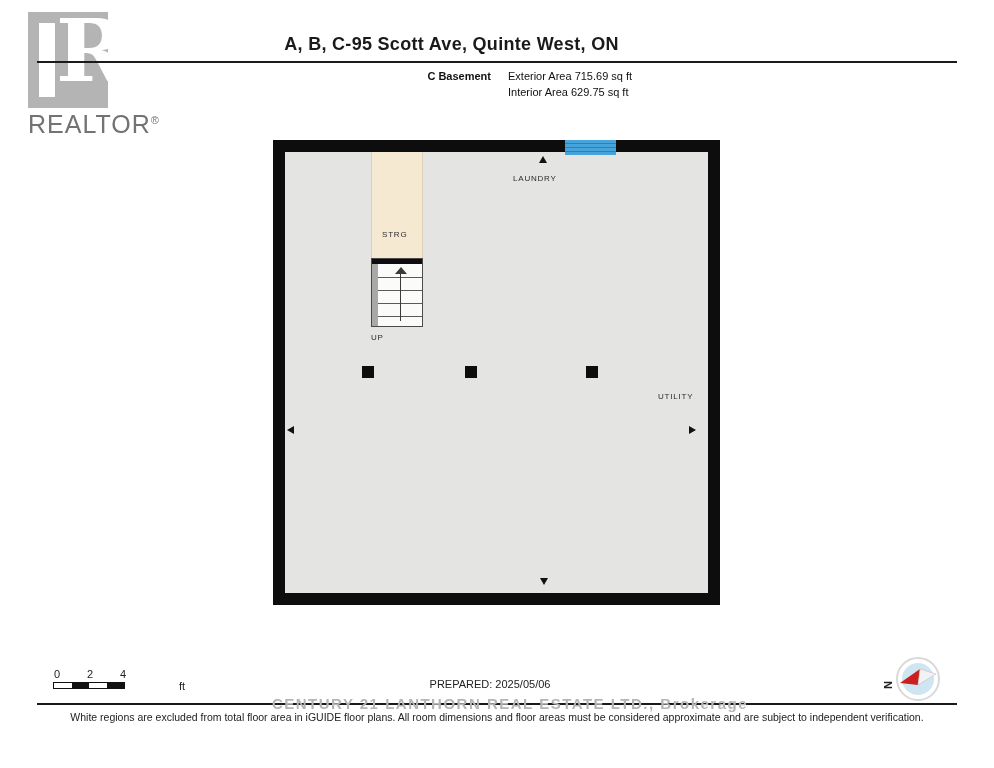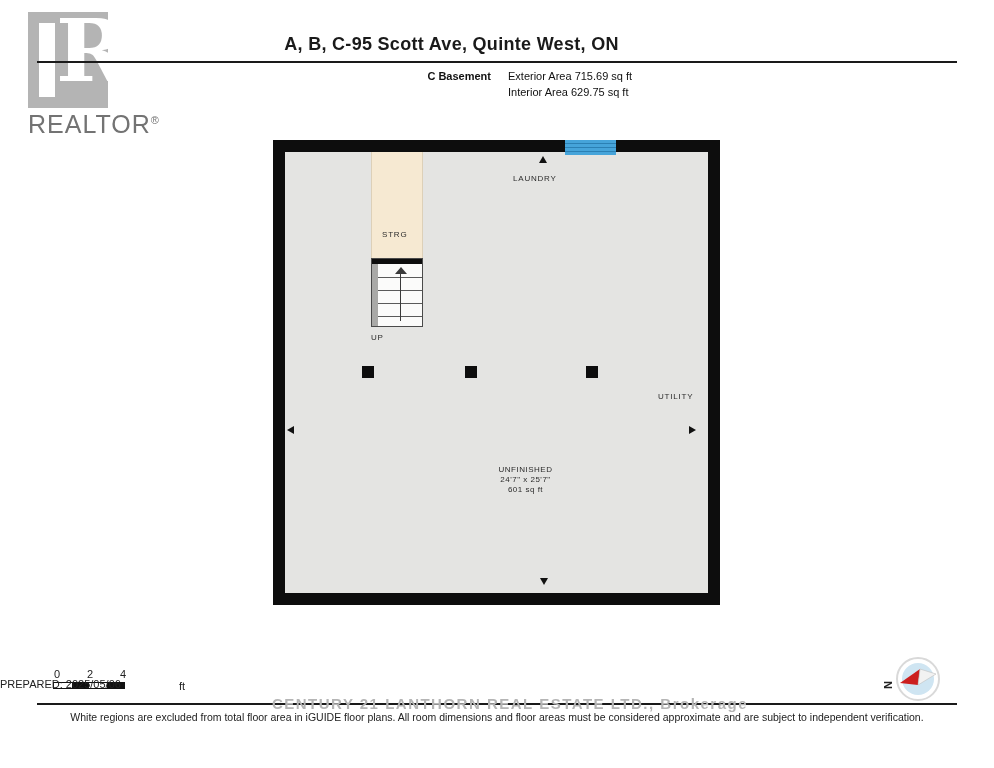--- a/index.html
+++ b/index.html
@@ -136,21 +136,21 @@
   .scale-strip {
     position: absolute; left: 5px; top: 14px; width: 72px; height: 7px;
     border: 1px solid #111; display: flex;
   }
   .scale-seg { flex: 1 1 auto; }
   .seg-w { background: #fff; } .seg-b { background: #111; }
   .scale-unit { position: absolute; left: 83px; top: 12px; font-size: 11px; color: #222; margin-left: 48px; }
 
   .prepared {
     position: absolute; left: 0; top: 678px; width: 980px;
-    font-size: 11px; color: #222;
+    text-align: center; font-size: 11px; color: #222;
   }
 
   .compass { position: absolute; left: 895px; top: 656px; width: 46px; height: 46px; }
   .compass-n {
     position: absolute; left: 884px; top: 679px; font-size: 11px; font-weight: bold;
     color: #222; transform: rotate(90deg);
   }
 
   .watermark {
     position: absolute; left: 0; top: 695px; width: 994px;
@@ -209,25 +209,20 @@
 
   <div class="post post-1"></div>
   <div class="post post-2"></div>
   <div class="post post-3"></div>
 
   <div class="room-label utility-label">UTILITY</div>
 
   <div class="tri-left door-left"></div>
   <div class="tri-right door-right"></div>
 
-  <div class="unfinished-block">
-    <div>UNFINISHED</div>
-    <div>24'7" x 25'7"</div>
-    <div>601 sq ft</div>
-  </div>
 
   <div class="tri-down bottom-arrow"></div>
 </div>
 
 <div class="scalebar">
   <div class="scale-tick tick-0">0</div>
   <div class="scale-tick tick-2">2</div>
   <div class="scale-tick tick-4">4</div>
   <div class="scale-strip">
     <div class="scale-seg seg-w"></div>

